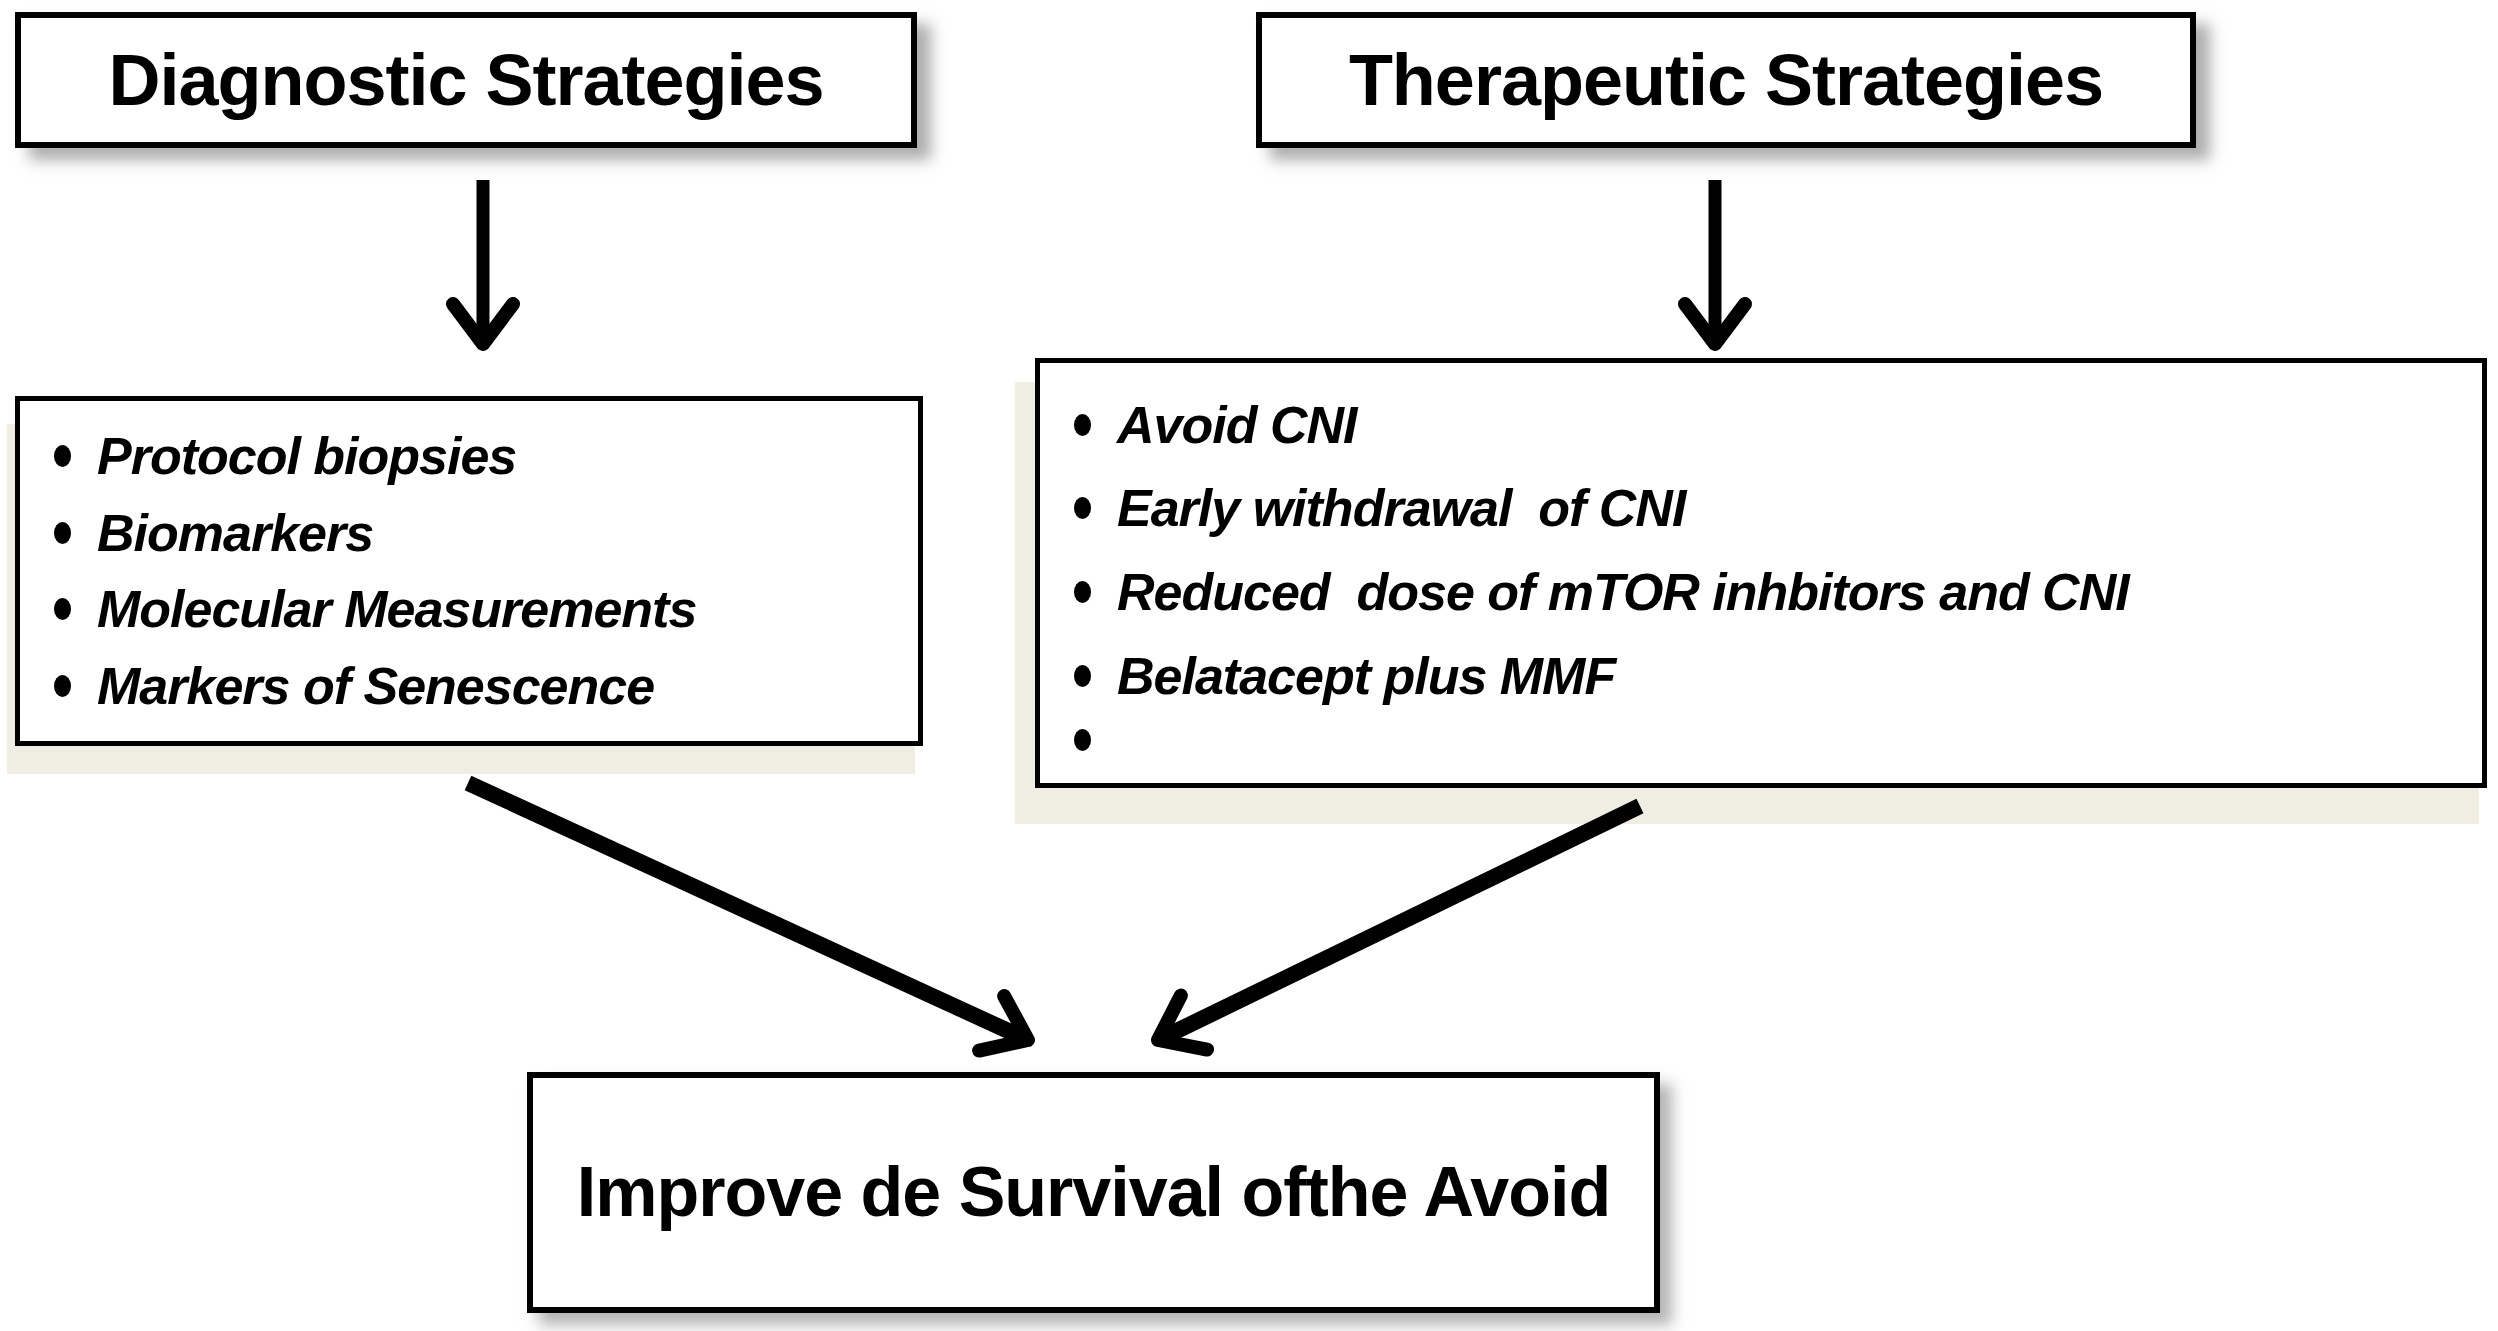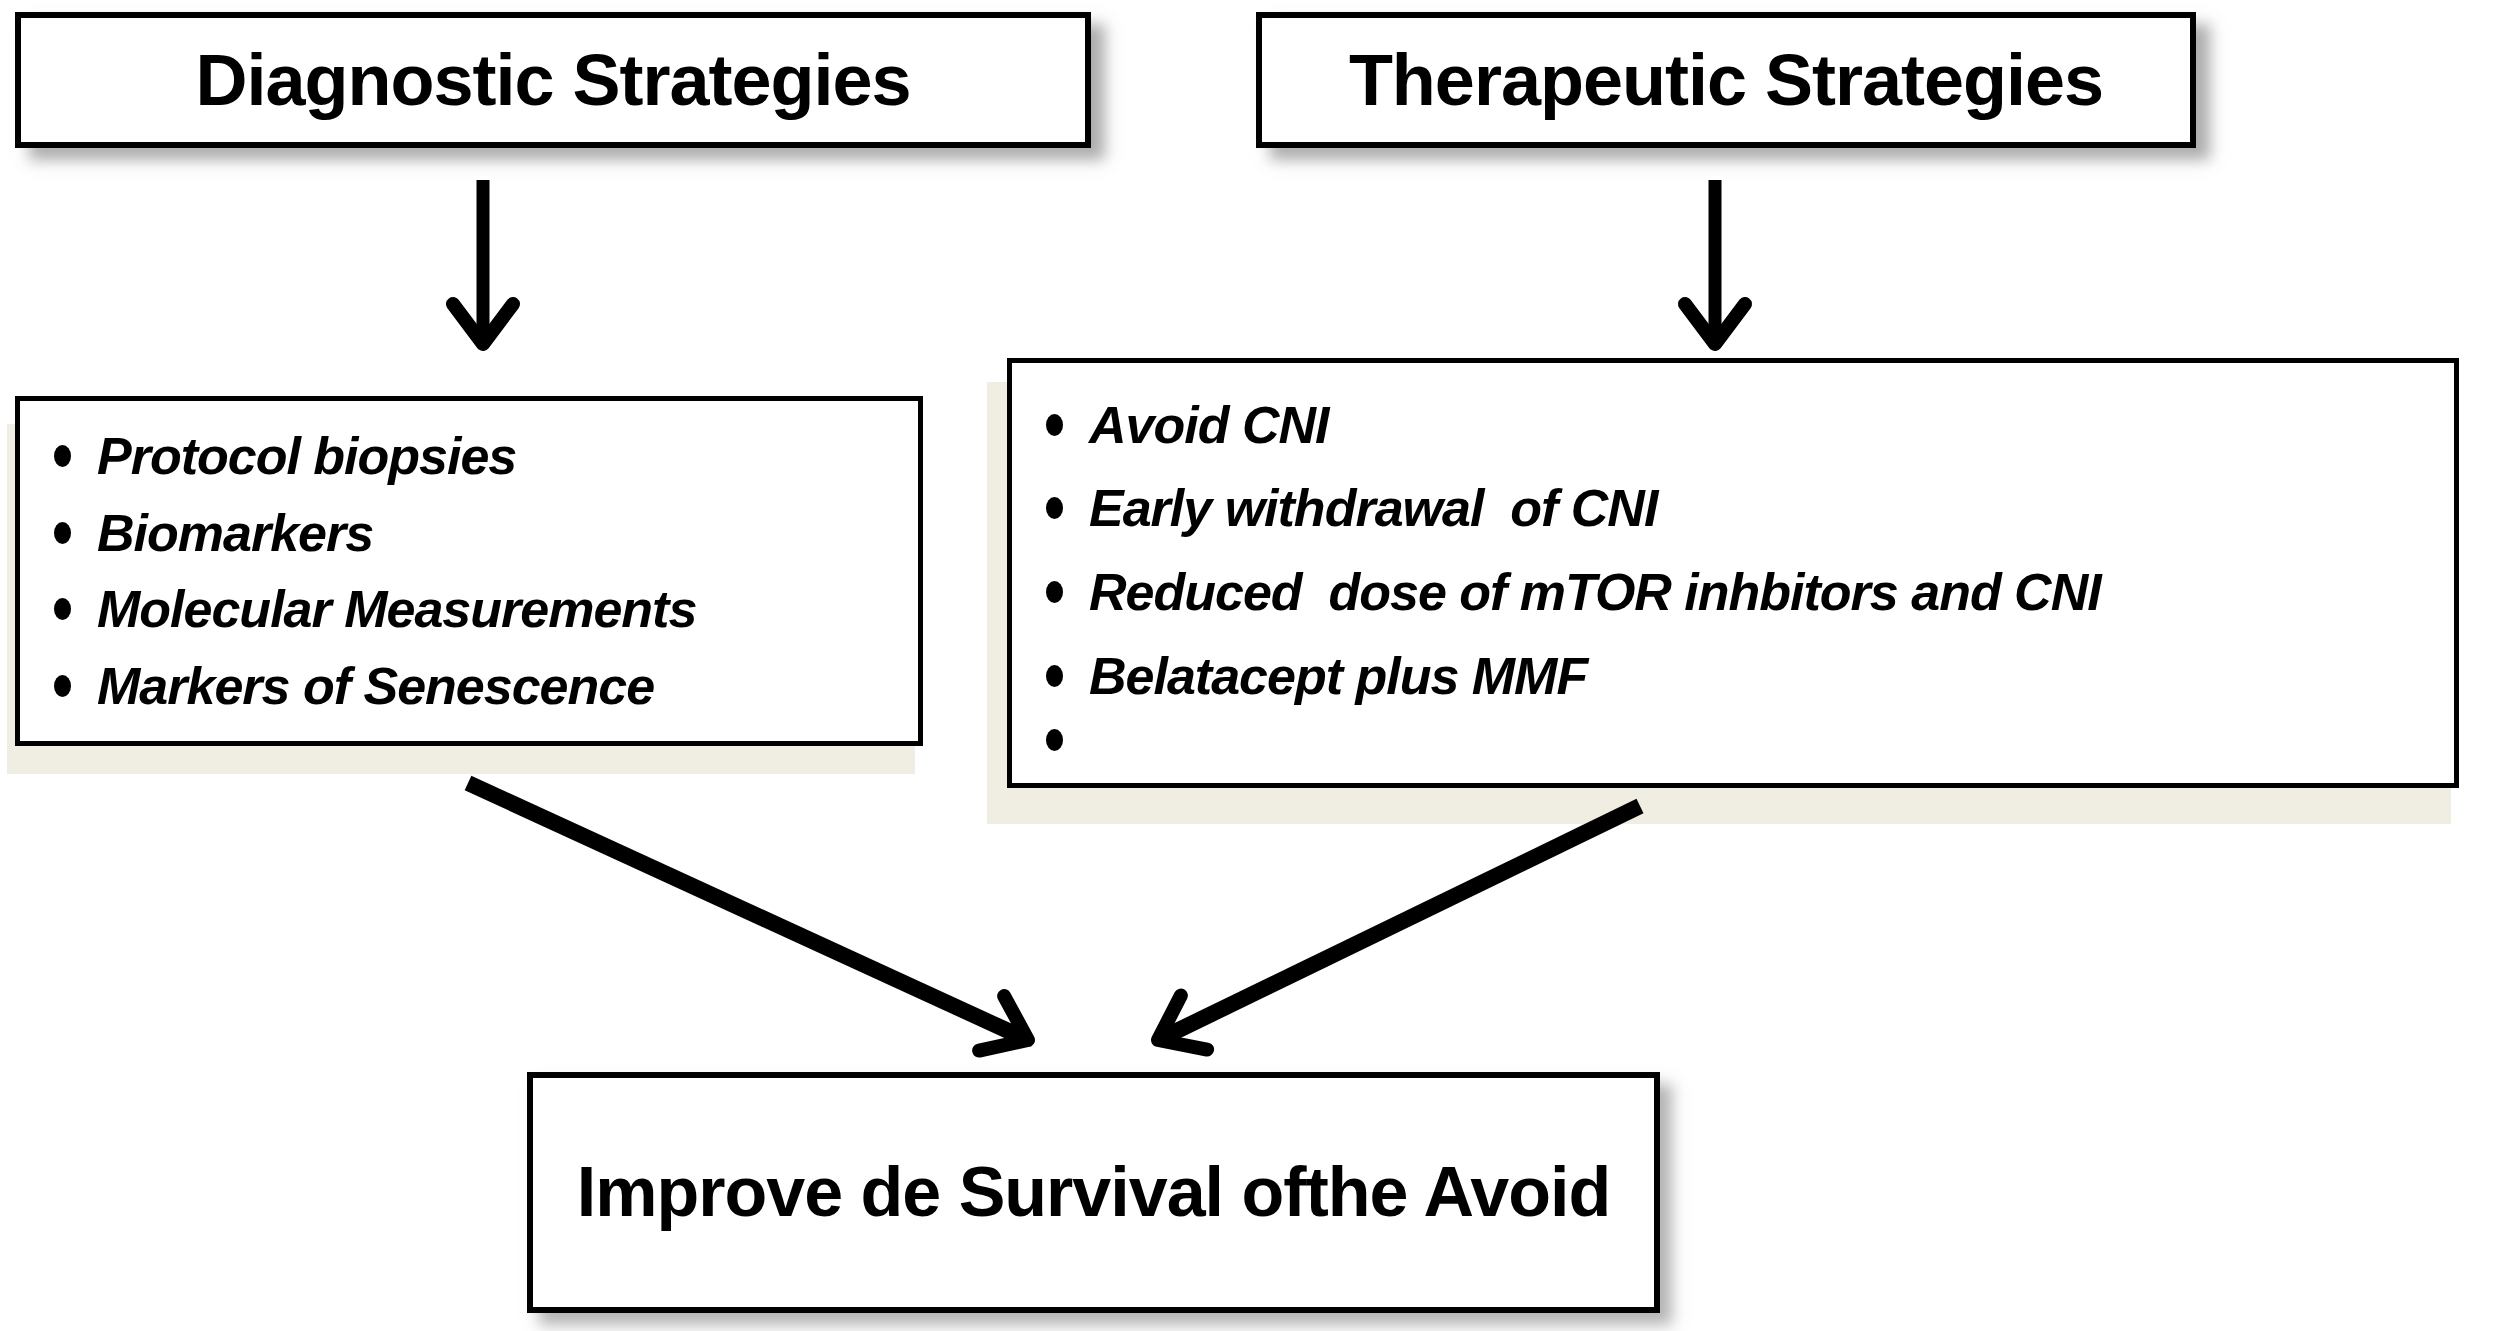--- a/index.html
+++ b/index.html
@@ -24,36 +24,36 @@
   }
   .title-box {
     display: flex;
     align-items: center;
     justify-content: center;
     font-size: 72px;
     font-weight: bold;
     letter-spacing: -1px;
     box-shadow: 14px 12px 14px rgba(105,105,105,0.55);
   }
-  #box-diagnostic-title { left: 15px;  top: 12px; width: 1076px; height: 136px; }
+  #box-diagnostic-title { left: 15px;  top: 12px; width: 902px; height: 136px; }
   #box-therapeutic-title{ left: 1240px; top: 12px; width: 940px; height: 136px; margin-left: 16px; }
 
   .list-box {
     border-width: 5px;
     display: flex;
     flex-direction: column;
     justify-content: space-evenly;
     padding: 8px 20px 8px 34px;
   }
   #box-diagnostic-list {
     left: 15px;  top: 396px; width: 908px;  height: 350px;
     box-shadow: -8px 28px 0 0 #f0ede2;
   }
   #box-therapeutic-list {
-    left: 1007px; top: 358px; width: 1452px; height: 430px;
+    left: 1035px; top: 358px; width: 1452px; height: 430px;
     box-shadow: -14px 30px 0 6px #f0ede2;
   }
   .bullet-row {
     display: flex;
     align-items: center;
     gap: 26px;
   }
   .bullet-dot {
     flex: 0 0 auto;
     width: 17px;

